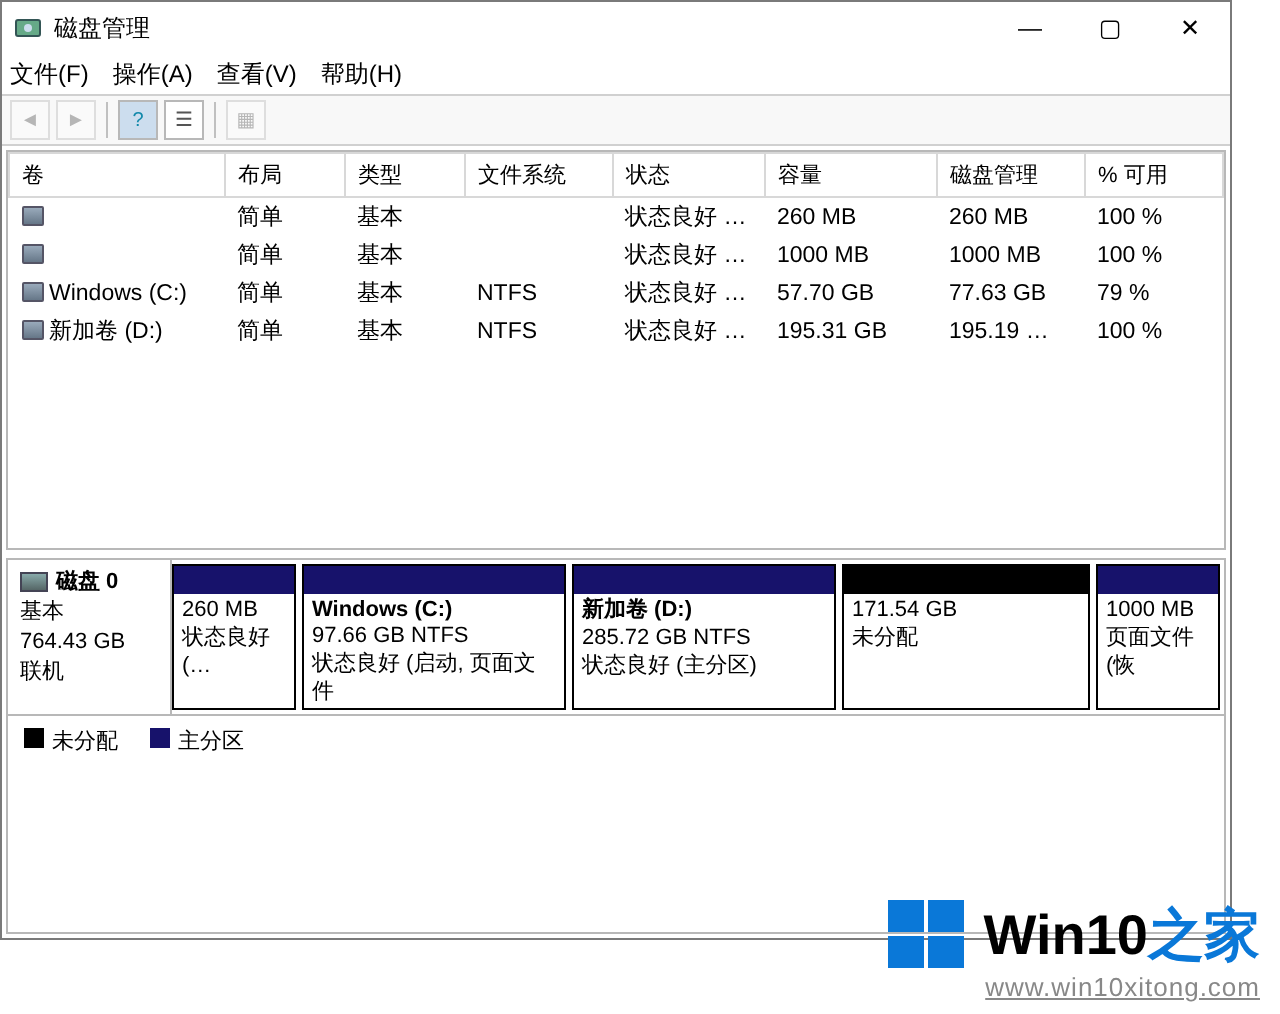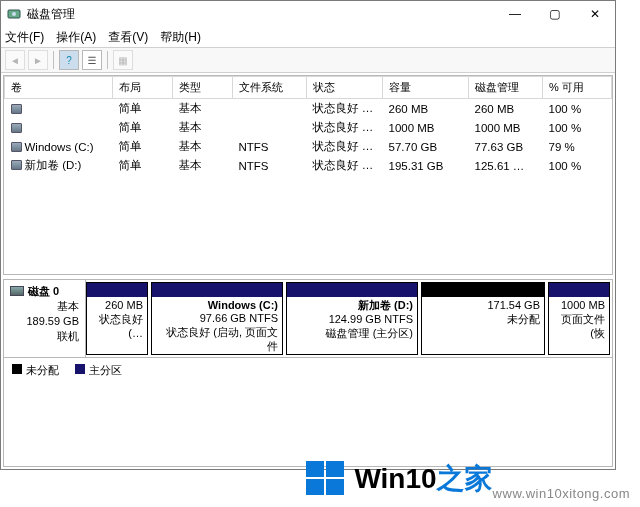--- a/index.html
+++ b/index.html
@@ -15,42 +15,42 @@
   .toolbar { height: 26px; border-top: 1px solid #d0d0d0; border-bottom: 1px solid #d0d0d0; display: flex; align-items: center; padding: 0 4px; gap: 3px; background: #f8f8f8; }
   .tbtn { width: 20px; height: 20px; border: 1px solid #b8b8b8; background: #fff; display: flex; align-items: center; justify-content: center; font-size: 10px; color: #555; }
   .tbtn.disabled { opacity: .4; }
   .tsep { width: 1px; height: 18px; background: #c0c0c0; margin: 0 2px; }
   .content { flex: 1; display: flex; flex-direction: column; padding: 2px; overflow: hidden; }
   .upper { height: 200px; border: 1px solid #b8b8b8; overflow: hidden; }
   table.grid { border-collapse: collapse; width: 100%; table-layout: fixed; font-size: 11px; }
   table.grid th { background: #fff; border: 1px solid #d8d8d8; padding: 3px 6px; text-align: left; font-weight: normal; position: relative; }
   table.grid td { padding: 2px 6px; white-space: nowrap; overflow: hidden; text-overflow: ellipsis; font-size: 11.5px; }
   .vol-ico { display: inline-block; width: 11px; height: 10px; background: linear-gradient(#9ab, #678); border: 1px solid #556; border-radius: 1px; vertical-align: -1px; margin-right: 3px; }
-  .lower { flex: 1; border: 1px solid #b8b8b8; margin-top: 4px; overflow: hidden; text-align: right; }
+  .lower { flex: 1; border: 1px solid #b8b8b8; margin-top: 4px; overflow: hidden; }
   .diskrow { display: flex; height: 78px; border-bottom: 1px solid #b8b8b8; }
   .diskinfo { width: 100px; padding: 4px 6px; border-right: 1px solid #b8b8b8; line-height: 1.35; font-size: 11px; }
   .diskinfo .di-head { display: flex; align-items: center; font-weight: bold; }
   .diskinfo .di-ico { width: 14px; height: 10px; background: linear-gradient(#8aa, #566); margin-right: 4px; border: 1px solid #445; }
   .partitions { flex: 1; display: flex; gap: 3px; padding: 2px 2px 2px 0; }
   .part { border: 1px solid #000; display: flex; flex-direction: column; line-height: 1.25; font-size: 11px; }
   .pbar { height: 14px; }
   .pbar.primary { background: #17126b; }
   .pbar.unalloc { background: #000; }
   .pbody { padding: 2px 4px; overflow: hidden; }
   .pbody b { font-weight: bold; }
   .legend { border-top: 1px solid transparent; padding: 4px 8px; display: flex; gap: 16px; align-items: center; font-size: 11px; }
   .sw { width: 10px; height: 10px; display: inline-block; margin-right: 4px; }
   .sw.un { background: #000; }
   .sw.pr { background: #17126b; }
-  .watermark { position: absolute; right: 10px; bottom: 6px; display: flex; flex-direction: row; align-items: flex-end; justify-content: center; }
+  .watermark { position: absolute; right: 10px; bottom: 6px; display: flex; flex-direction: column; align-items: flex-end; justify-content: center; }
   .wm-row { display: flex; align-items: center; }
   .winlogo { width: 44px; height: 44px; margin-right: 6px; }
   .wm-text { font-family: "Segoe UI", sans-serif; font-size: 28px; font-weight: 600; }
   .wm-text .blue { color: #0a78d8; }
-  .wm-url { font-size: 13px; color: #888; margin-top: -4px; letter-spacing: .5px; }
+  .wm-url { font-size: 13px; color: #888; margin-top: -4px; letter-spacing: .5px; text-decoration: underline; }
 </style>
 </head>
 <body>
 
 <div class="window">
   <div class="titlebar">
     <span class="icon">
       <svg viewBox="0 0 14 14" width="14" height="14">
           <rect x="1" y="3" width="12" height="8" rx="1" fill="#6a8" stroke="#355"></rect>
           <circle cx="7" cy="7" r="2" fill="#cde"></circle>
@@ -137,50 +137,50 @@
               <td>77.63 GB</td>
               <td>79 %</td>
             </tr>
             <tr>
               <td><span class="vol-ico"></span>新加卷 (D:)</td>
               <td>简单</td>
               <td>基本</td>
               <td>NTFS</td>
               <td>状态良好 (…</td>
               <td>195.31 GB</td>
-              <td>125.61 …</td>
+              <td>195.19 …</td>
               <td>100 %</td>
             </tr>
           </tbody>
       </table>
     </div>
 
     <div class="lower">
       <div class="diskrow">
         <div class="diskinfo">
           <div class="di-head">
               <span class="di-ico"></span>
               <span>磁盘 0</span>
             </div>
           <div>基本</div>
-          <div>189.59 GB</div>
+          <div>764.43 GB</div>
           <div>联机</div>
         </div>
         <div class="partitions" id="partBox">
             <div class="part" style="width: 62px;">
               <div class="pbar primary"></div>
               <div class="pbody"><span>260 MB</span><br><span>状态良好 (…</span></div>
             </div>
             <div class="part" style="width: 132px;">
               <div class="pbar primary"></div>
               <div class="pbody"><b>Windows  (C:)</b><br><span>97.66 GB NTFS</span><br><span>状态良好 (启动, 页面文件</span></div>
             </div>
             <div class="part" style="width: 132px;">
               <div class="pbar primary"></div>
-              <div class="pbody"><b>新加卷  (D:)</b><br><span>124.99 GB NTFS</span><br><span>磁盘管理 (主分区)</span></div>
+              <div class="pbody"><b>新加卷  (D:)</b><br><span>285.72 GB NTFS</span><br><span>状态良好 (主分区)</span></div>
             </div>
             <div class="part" style="width: 124px;">
               <div class="pbar unalloc"></div>
               <div class="pbody"><span>171.54 GB</span><br><span>未分配</span></div>
             </div>
             <div class="part" style="width: 62px;">
               <div class="pbar primary"></div>
               <div class="pbody"><span>1000 MB</span><br><span>页面文件 (恢</span></div>
             </div>
           </div>

